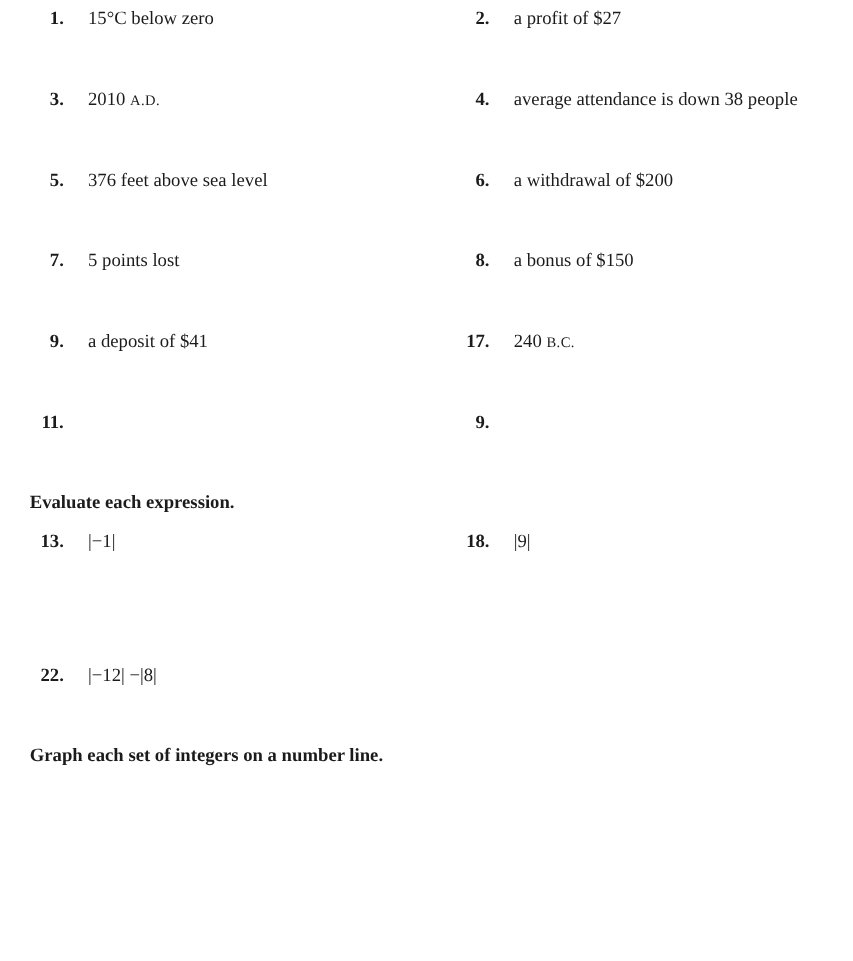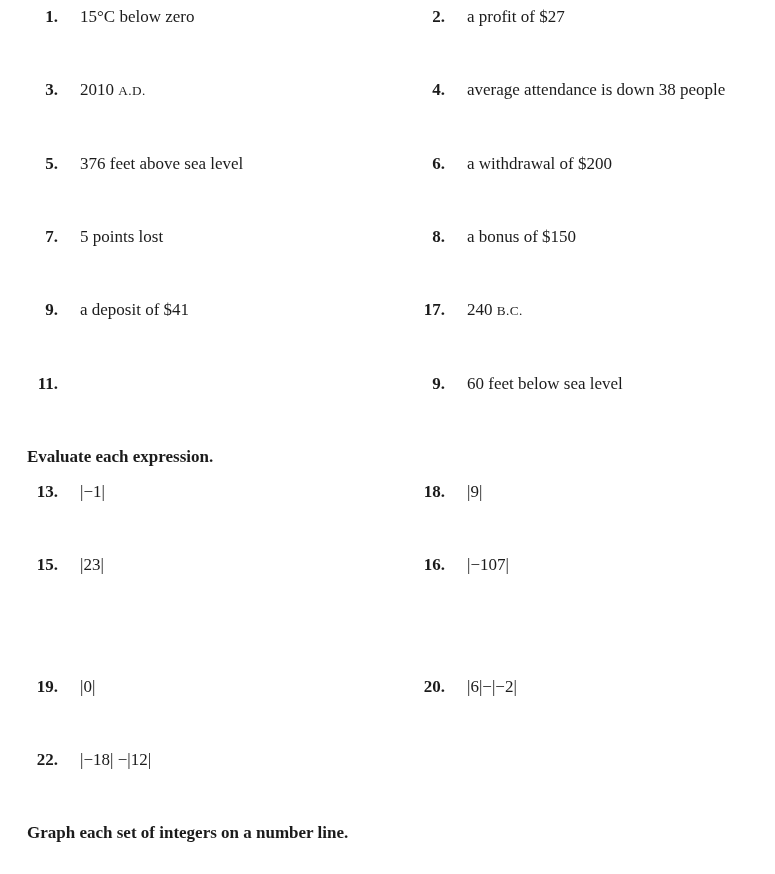--- a/index.html
+++ b/index.html
@@ -112,64 +112,43 @@
       <span class="text"><span>240 </span><span class="sc">B.C.</span></span>
     </div>
   </div>
 
   <div class="row">
     <div class="item">
       <span class="num">11.</span>
     </div>
     <div class="item right">
       <span class="num">9.</span>
-      <span class="text">60 feet below sea level</span>
     </div>
   </div>
 
   <div class="heading mid">Evaluate each expression.</div>
 
   <div class="row">
     <div class="item">
       <span class="num">13.</span>
       <span class="text">|−1|</span>
     </div>
     <div class="item right">
       <span class="num">18.</span>
       <span class="text">|9|</span>
     </div>
   </div>
 
-  <div class="row">
-    <div class="item">
-      <span class="num">15.</span>
-      <span class="text">|23|</span>
-    </div>
-    <div class="item right">
-      <span class="num">16.</span>
-      <span class="text">|−107|</span>
-    </div>
-  </div>
 
   <div class="row">
   </div>
 
-  <div class="row">
-    <div class="item">
-      <span class="num">19.</span>
-      <span class="text">|0|</span>
-    </div>
-    <div class="item right">
-      <span class="num">20.</span>
-      <span class="text">|6|−|−2|</span>
-    </div>
-  </div>
 
   <div class="row">
     <div class="item right">
       <span class="num">22.</span>
-      <span class="text">|−18| −|12|</span>
+      <span class="text">|−12| −|8|</span>
     </div>
   </div>
 
   <div class="heading bottom">Graph each set of integers on a number line.</div>
 
 </div>
 
 </body></html>

